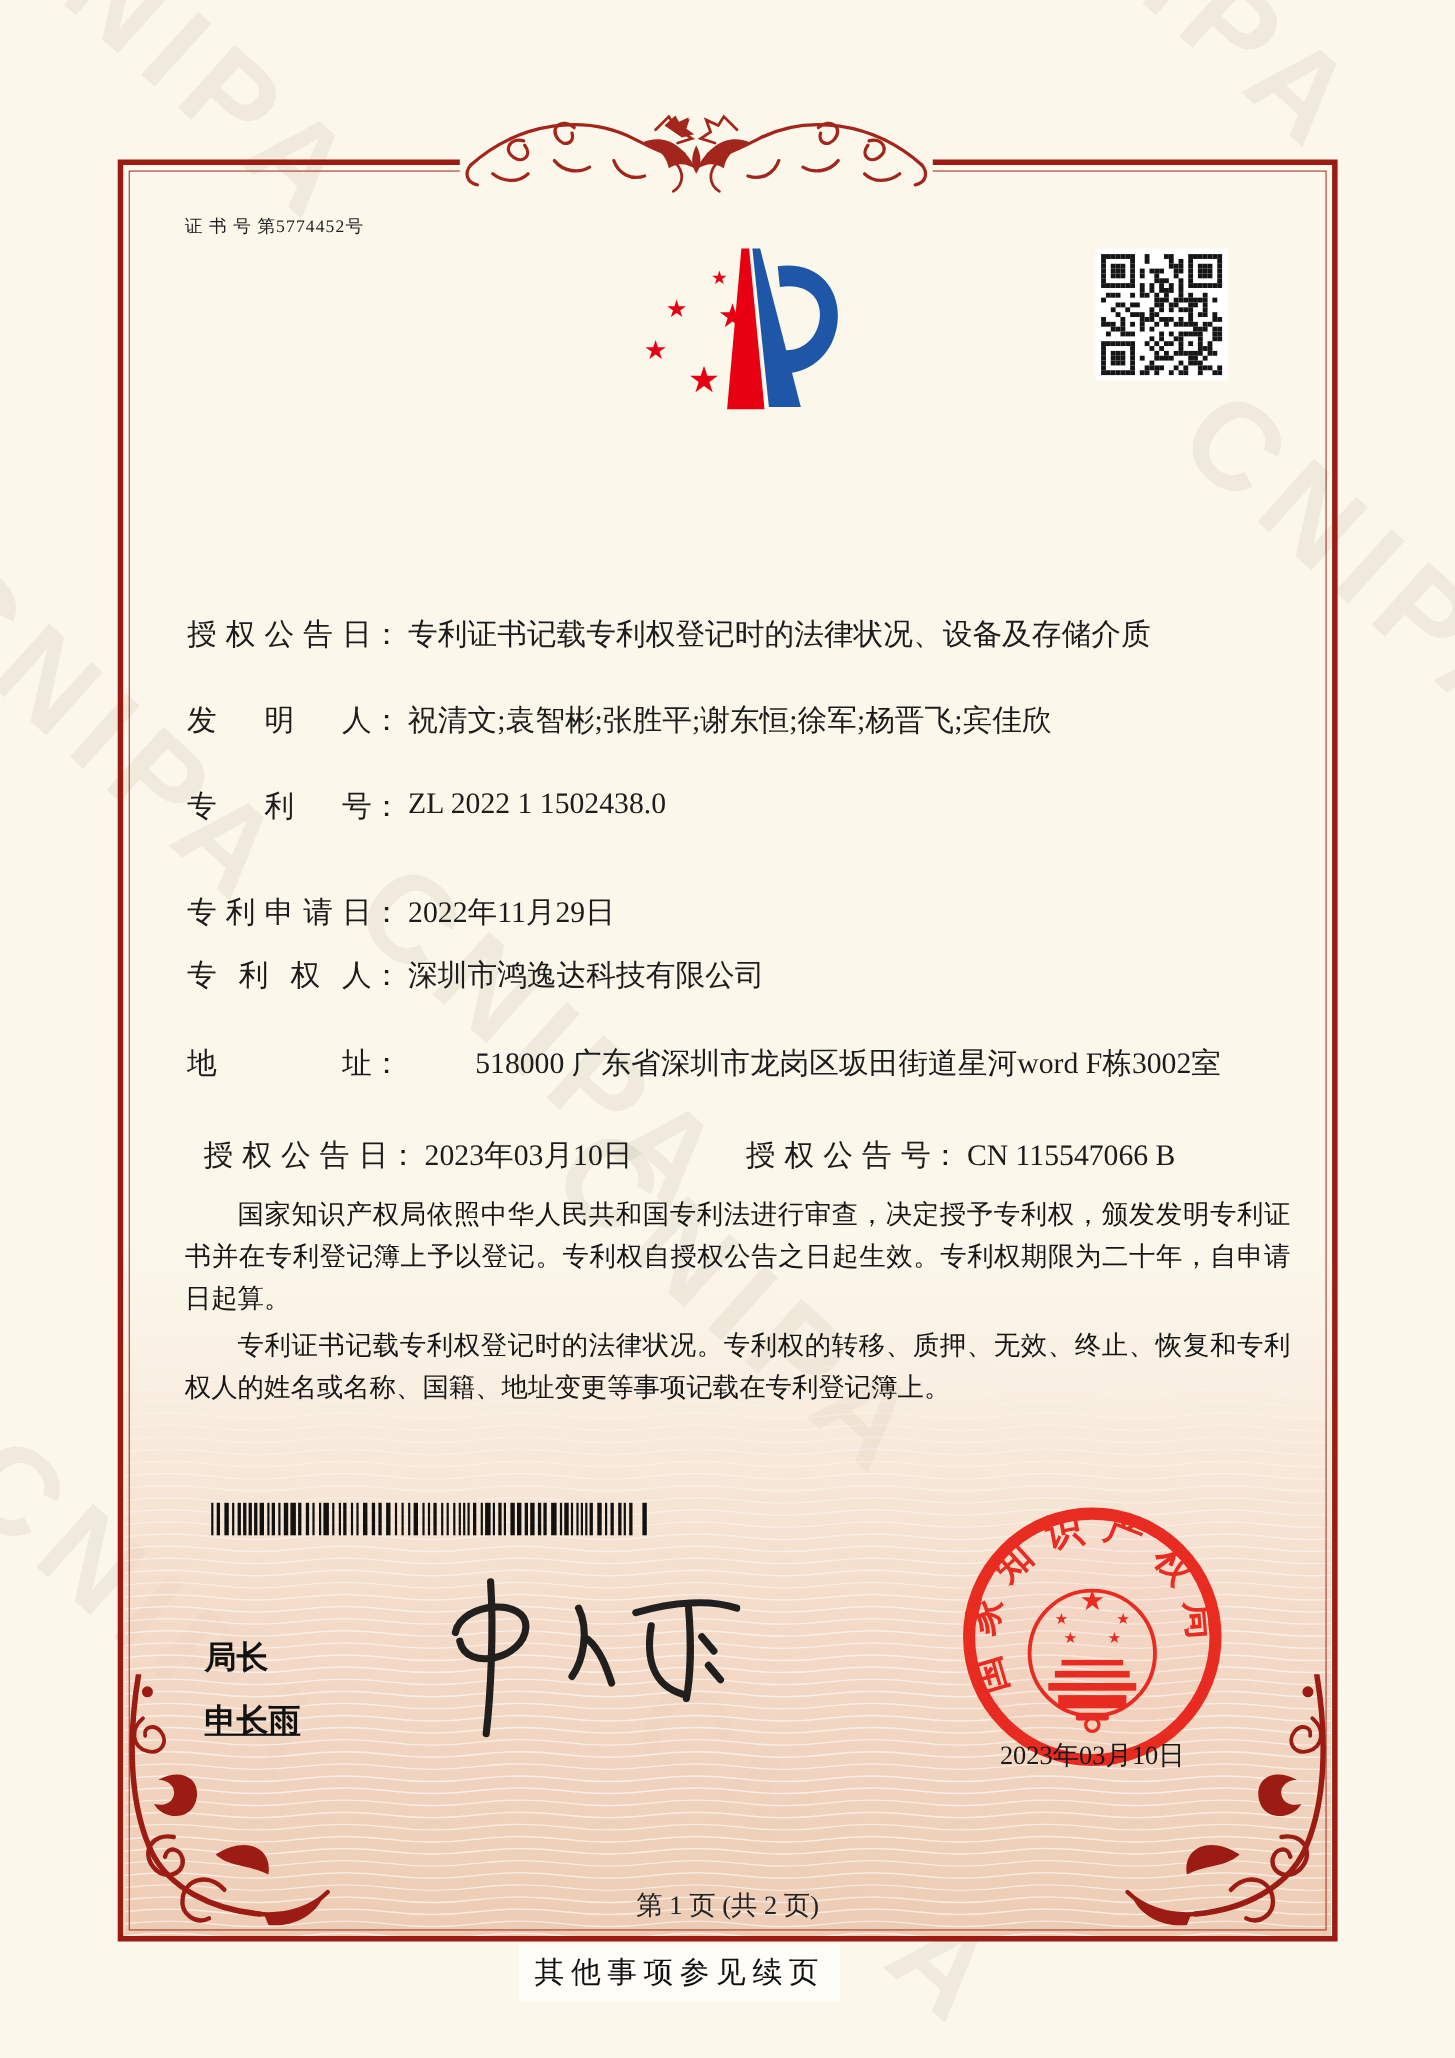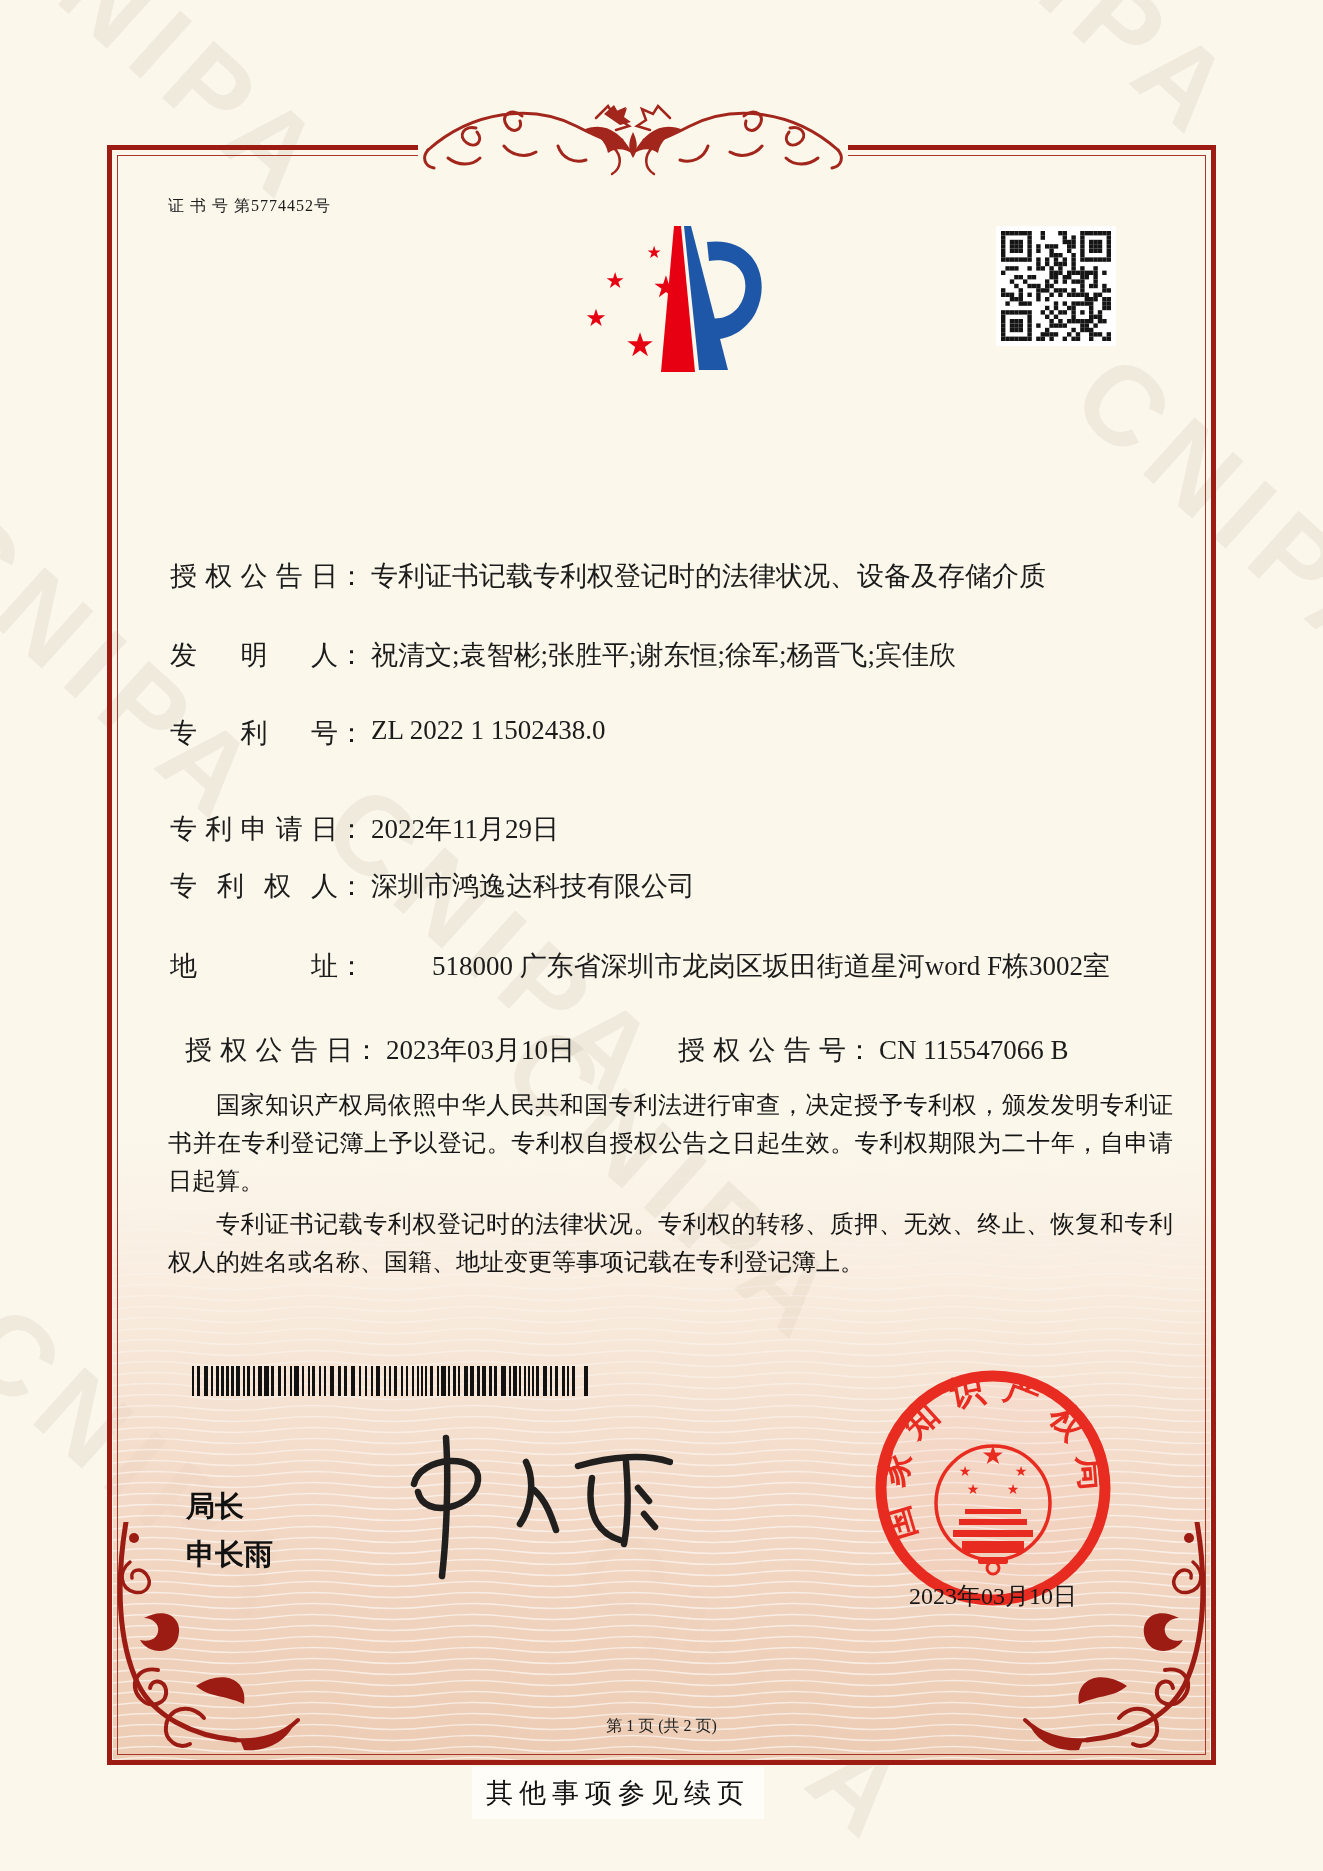--- a/index.html
+++ b/index.html
@@ -38,24 +38,24 @@
   .grant-row{position:absolute;left:185px;top:1032px;font-size:27px;z-index:4;}
   .grant-row .g2{position:absolute;left:493px;top:0;white-space:nowrap;}
   .grant-row .lbl{display:inline-block;width:168px;text-align:justify;text-align-last:justify;}
   .grant-row .val{margin-left:6px;}
   .paras{position:absolute;left:168px;top:1086px;width:1005px;z-index:4;}
   .paras p{margin:0;font-size:24px;line-height:38px;text-indent:2em;text-align:justify;color:#161616;}
   .paras p + p{margin-top:5px;}
   .barcode{position:absolute;left:190px;top:1366px;z-index:4;}
   .officer{position:absolute;left:186px;top:1487px;z-index:4;
            font-family:"Liberation Sans","DejaVu Sans",sans-serif;font-weight:bold;font-size:29px;color:#111;}
-  .officer div+div{margin-top:8px;}
+  .officer div+div{margin-top:18px;text-decoration:underline;}
   .signature{position:absolute;left:378px;top:1432px;z-index:4;}
   .seal{position:absolute;left:868px;top:1363px;z-index:5;opacity:.96;}
-  .page-info{position:absolute;left:107px;top:1716px;width:1109px;text-align:center;font-size:16px;z-index:4;color:#222;}
+  .page-info{position:absolute;left:107px;top:1716px;width:1109px;text-align:center;font-size:24px;z-index:4;color:#222;}
   .cont-box{position:absolute;left:472px;top:1767px;width:292px;height:52px;background:#fffdf8;z-index:4;
             text-align:center;line-height:52px;font-size:27px;letter-spacing:6px;color:#111;}
 </style>
 </head>
 <body>
 
 <div class="page">
 
   <div id="wm-layer">
       <div class="wm" style="left: -45px; top: -20px;">CNIPA</div>

